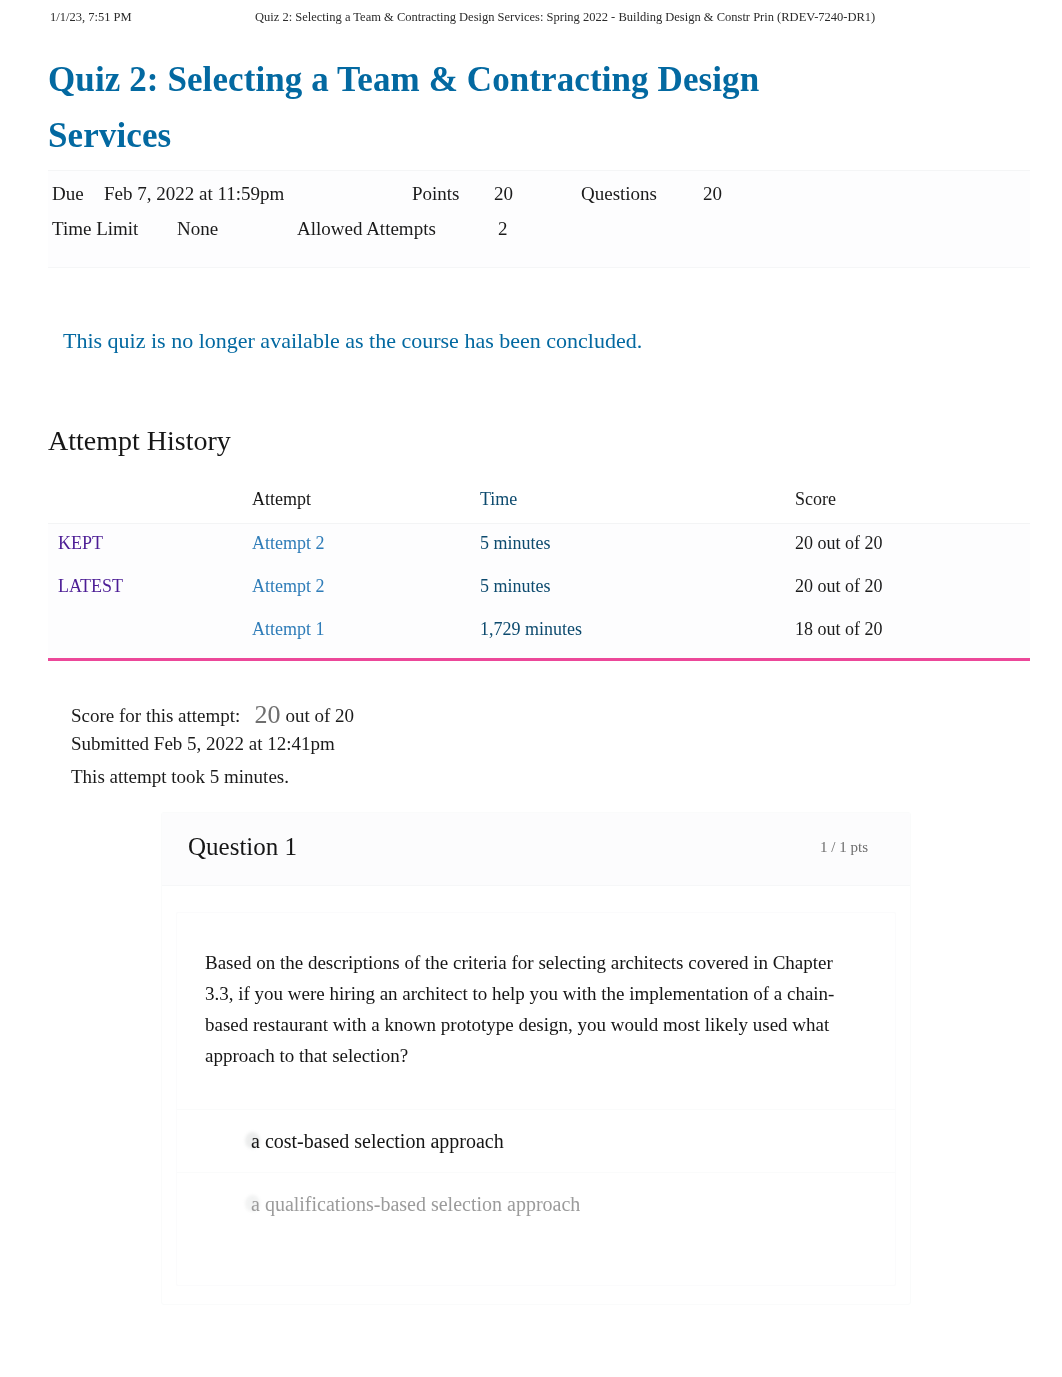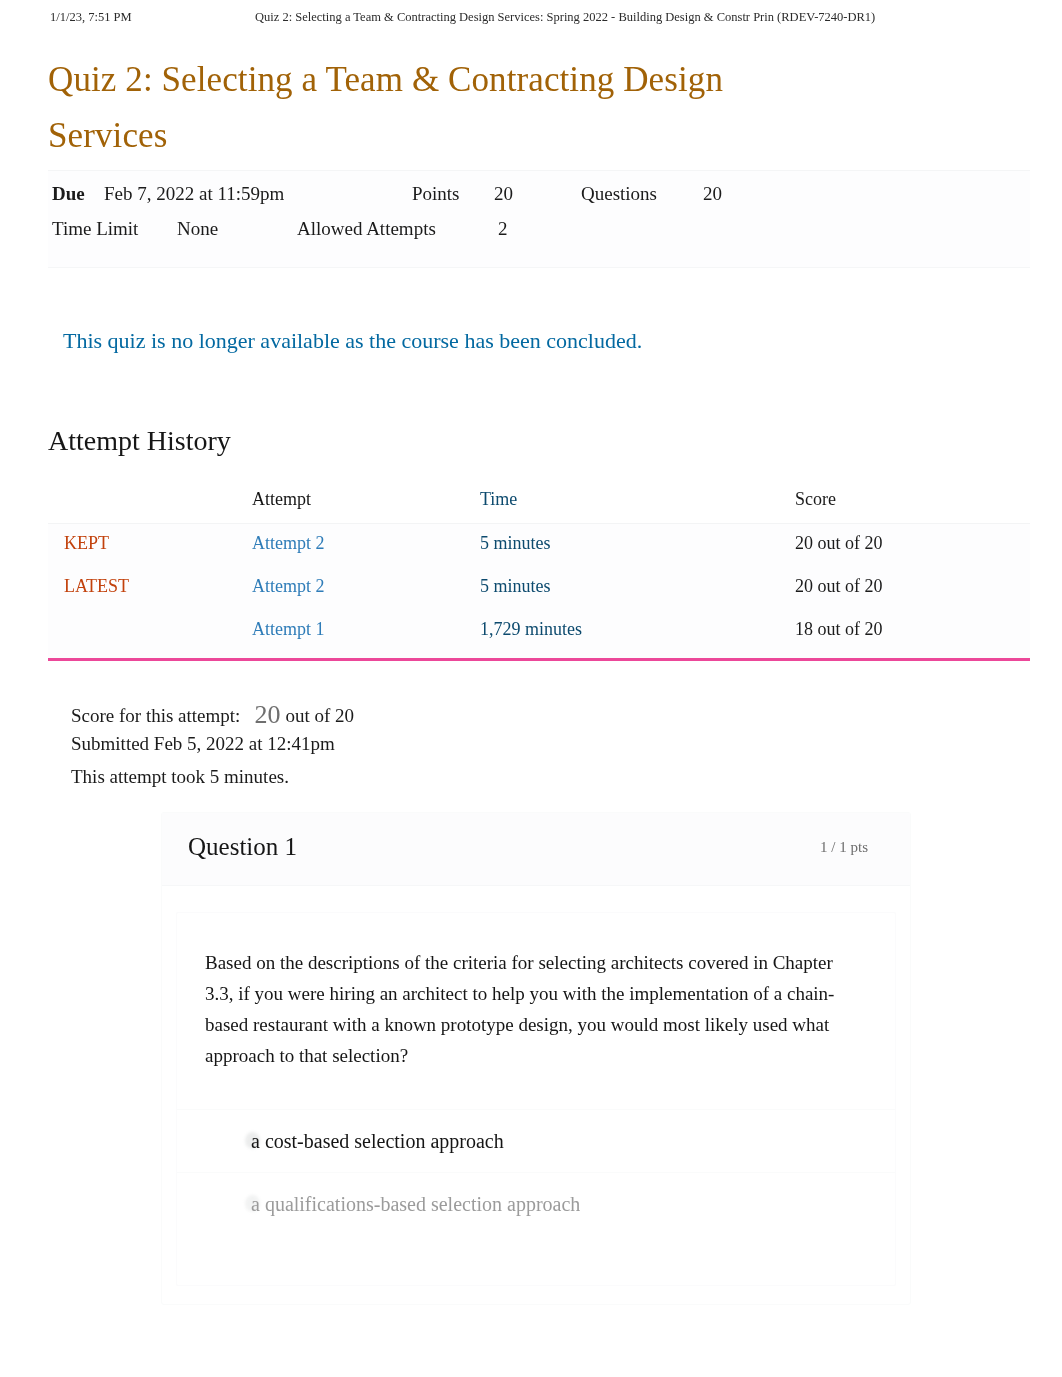--- a/index.html
+++ b/index.html
@@ -49,23 +49,23 @@
     width: 1062px;
   }
 
   .quiz-title {
     position: absolute;
     left: 48px;
     top: 52px;
     width: 760px;
     font-size: 35px;
     line-height: 56px;
-    font-weight: normal;
+    font-weight: bold;
     letter-spacing: 0.1px;
-    color: #a16207;
+    color: #0369a1;
     margin: 0;
   }
 
   
   .quiz-details {
     position: absolute;
     left: 48px;
     top: 170px;
     width: 982px;
     border-top: 1px solid #f4f5f6;
@@ -74,21 +74,21 @@
     padding-bottom: 14px;
     background: #fdfdfe;
   }
   .qd-row {
     position: relative;
     height: 35px;
     font-size: 19px;
     color: #1b1b1b;
   }
   .qd-cell { position: absolute; top: 0; white-space: nowrap; }
-  .qd-due-label   { left: 4px; font-weight: bold; }
+  .qd-due-label   { left: 4px; }
   .qd-due-value   { left: 56px; }
   .qd-pts-label   { left: 364px; }
   .qd-pts-value   { left: 446px; }
   .qd-q-label     { left: 533px; }
   .qd-q-value     { left: 655px; }
   .qd-tl-label    { left: 4px; }
   .qd-tl-value    { left: 129px; }
   .qd-aa-label    { left: 249px; }
   .qd-aa-value    { left: 450px; }
 
@@ -125,21 +125,21 @@
     height: 43px;
     font-size: 18px;
   }
   .att-head {
     color: #141414;
     border-bottom: 1px solid #f3f4f5;
   }
   .att-body-row { background: #fdfdfe; }
   .att-last { border-bottom: 3px solid #ec4899; height: 48px; }
   .att-cell { position: absolute; top: 9px; white-space: nowrap; }
-  .att-c-flag    { left: 16px; color: #c2410c; }
+  .att-c-flag    { left: 10px; color: #4c1d95; }
   .att-c-attempt { left: 204px; }
   .att-c-time    { left: 432px; color: #0c4a6e; }
   .att-c-score   { left: 716px; color: #1b1b1b; margin-left: 31px; }
   .att-link {
     color: #2e7cb8;
     text-decoration: none;
     cursor: pointer;
   }
 
   

